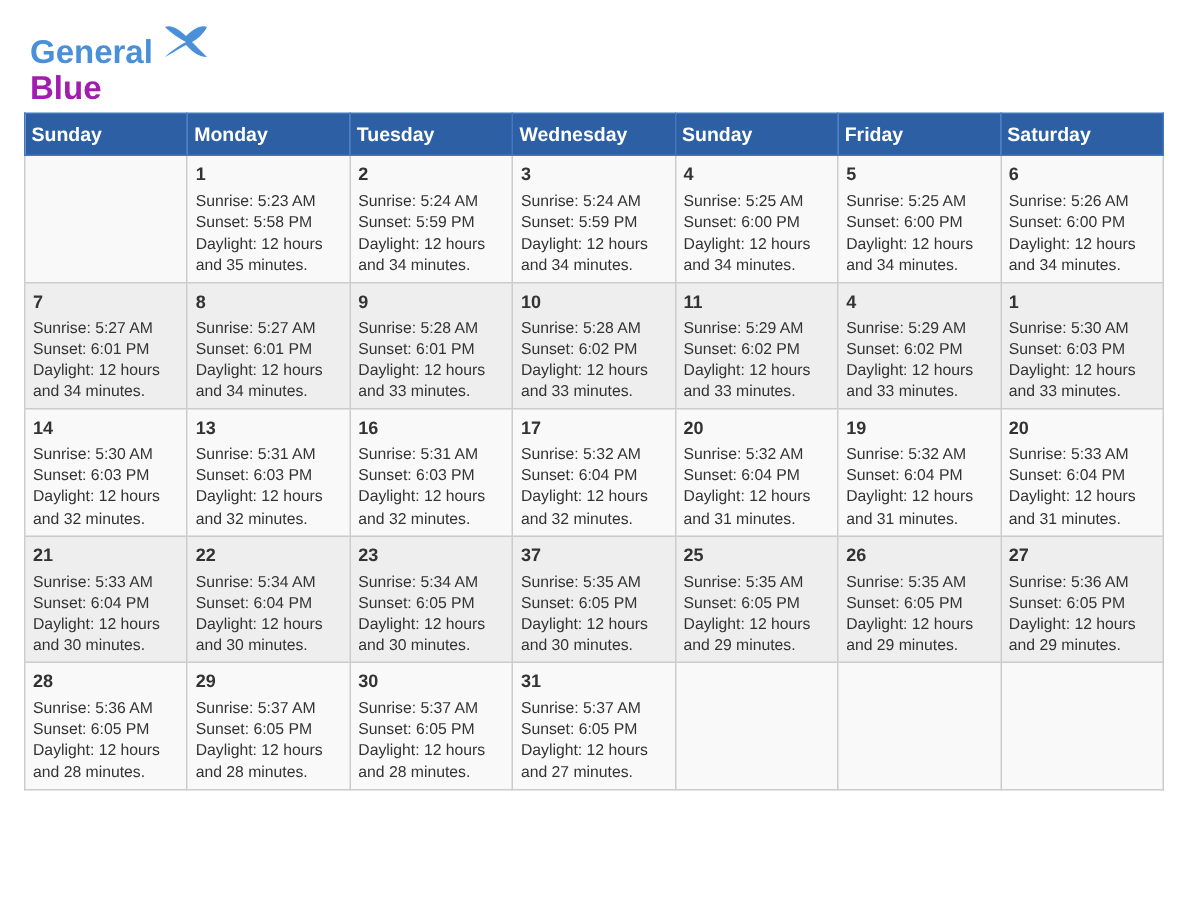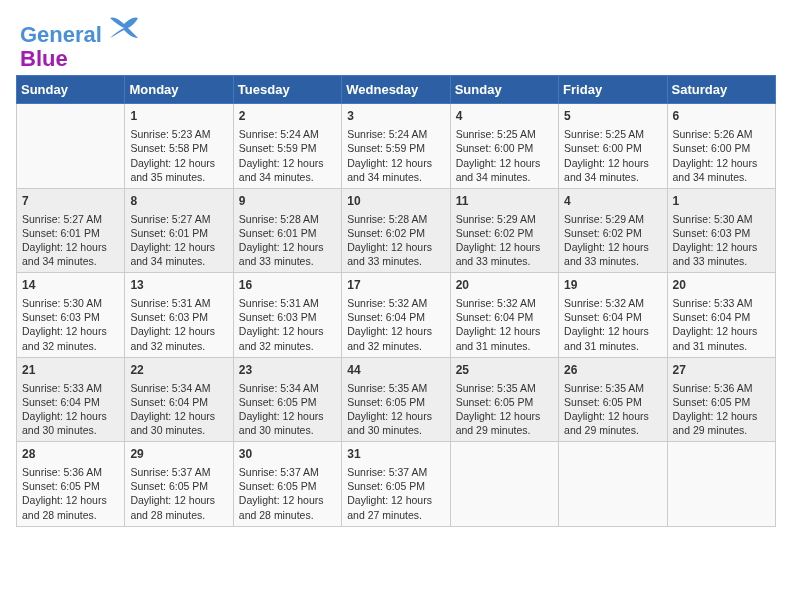--- a/index.html
+++ b/index.html
@@ -290,21 +290,21 @@
 and 30 minutes.</div>
           </td>
           <td>
             <span class="day-num">23</span>
             <div class="cell-content">Sunrise: 5:34 AM
 Sunset: 6:05 PM
 Daylight: 12 hours
 and 30 minutes.</div>
           </td>
           <td>
-            <span class="day-num">44</span>
+            <span class="day-num">37</span>
             <div class="cell-content">Sunrise: 5:35 AM
 Sunset: 6:05 PM
 Daylight: 12 hours
 and 30 minutes.</div>
           </td>
           <td>
             <span class="day-num">25</span>
             <div class="cell-content">Sunrise: 5:35 AM
 Sunset: 6:05 PM
 Daylight: 12 hours

